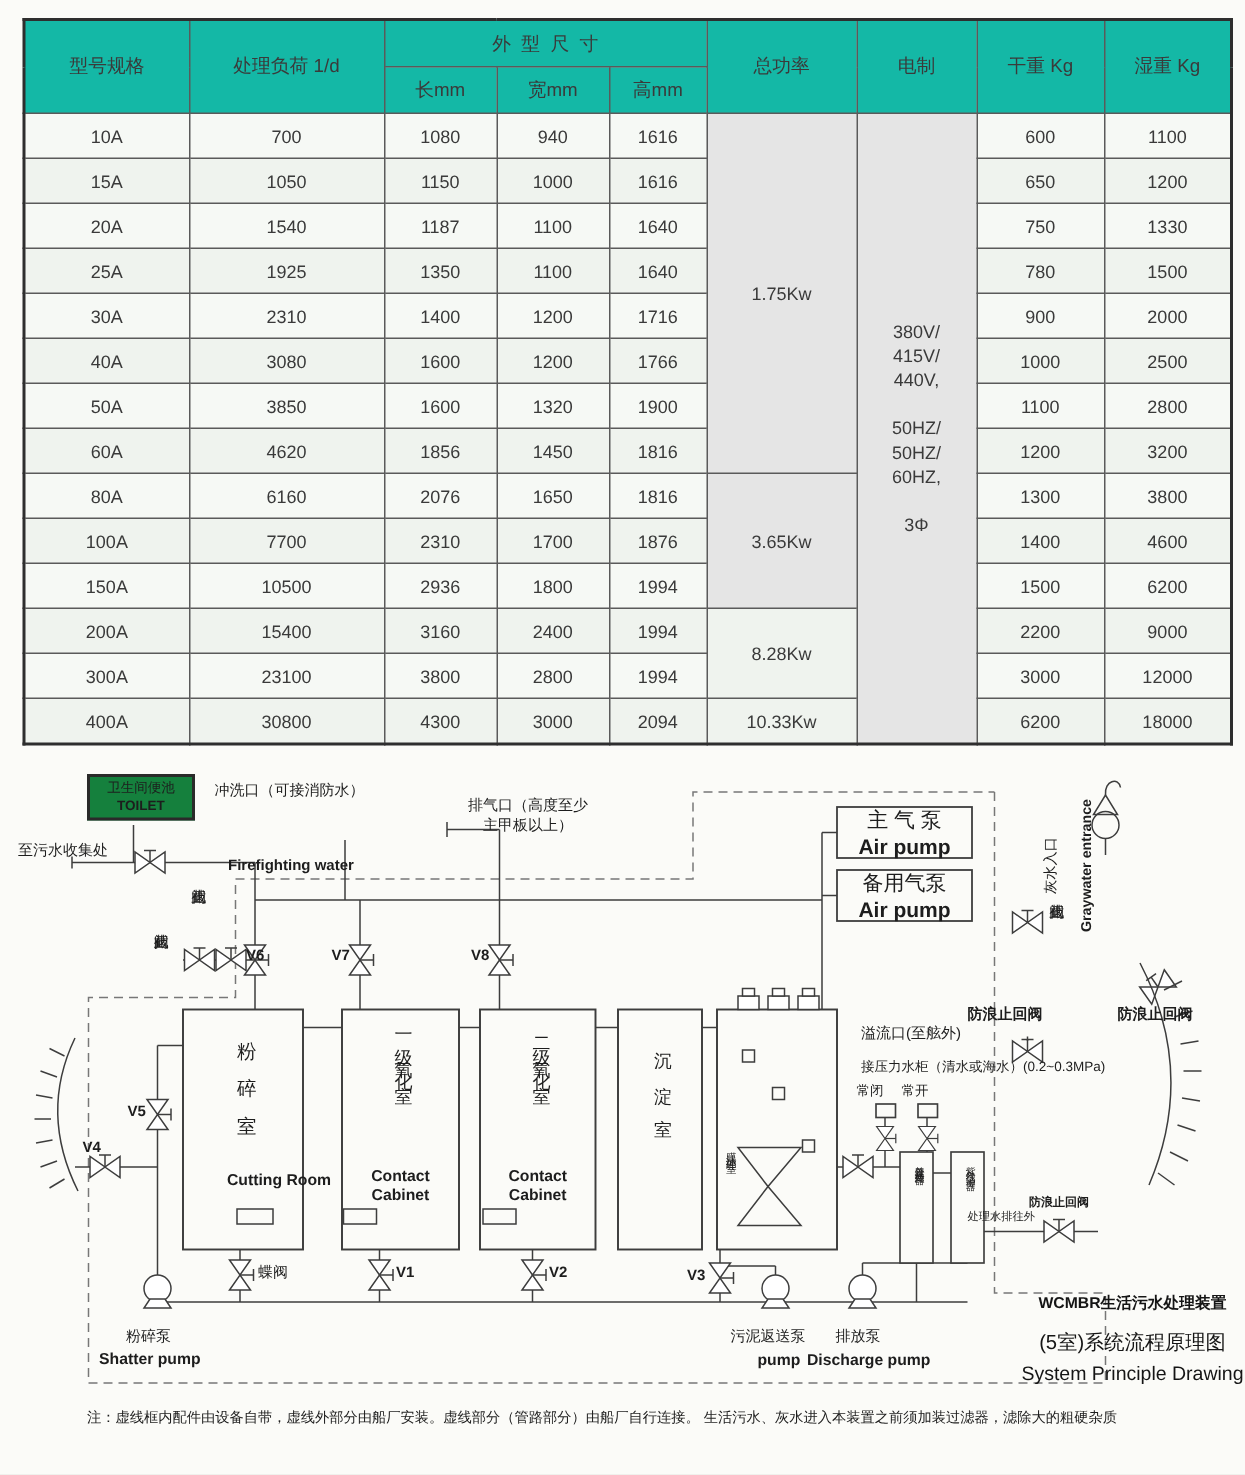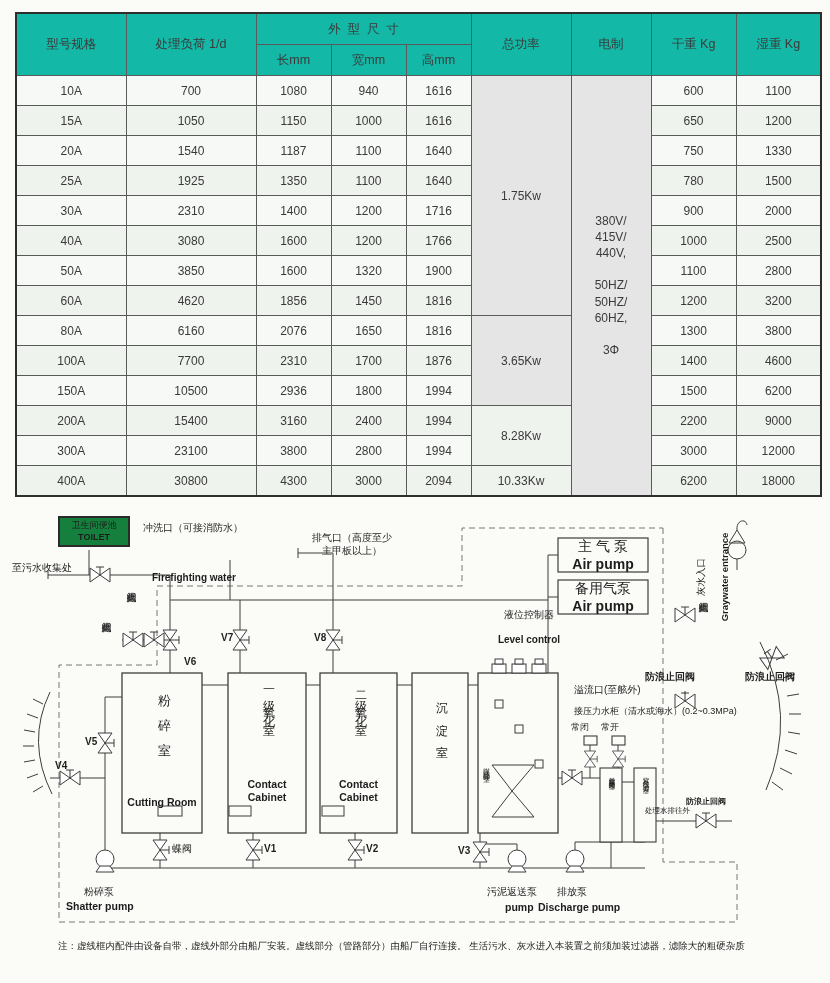--- a/index.html
+++ b/index.html
@@ -399,41 +399,37 @@
 
     <div class="dlabel ctr" style="left:640px;top:50px;width:120px;height:34px;transform:rotate(-90deg);font-size:9.5px;">
       <span>灰水入口</span><br>
       <span class="en">Graywater entrance</span>
     </div>
 
     <div class="vtext" style="left:124px;top:74px;font-size:10px;">截止阀</div>
     <div class="vtext" style="left:99px;top:104px;font-size:10px;">截止阀</div>
     <div class="vtext" style="left:696px;top:84px;font-size:10px;">截止阀</div>
 
-    <div class="dlabel en" style="left:184px;top:122px;margin-top:24px;">V6</div>
+    <div class="dlabel en" style="left:164px;top:122px;">V6</div>
     <div class="dlabel en" style="left:221px;top:122px;">V7</div>
     <div class="dlabel en" style="left:314px;top:122px;">V8</div>
     <div class="dlabel en" style="left:85px;top:226px;">V5</div>
     <div class="dlabel en" style="left:55px;top:250px;">V4</div>
     <div class="dlabel en" style="left:264px;top:333px;">V1</div>
     <div class="dlabel en" style="left:366px;top:333px;">V2</div>
     <div class="dlabel en" style="left:458px;top:335px;">V3</div>
     <div class="dlabel" style="left:172px;top:333px;">蝶阀</div>
 
-    <div class="dlabel ctr" style="left:482px;top:86px;width:94px;">
-      <span>液位控制器</span><br>
-      <span class="en">Level control</span>
-    </div>
     <div class="dlabel" style="left:574px;top:174px;">溢流口(至舷外)</div>
     <div class="dlabel" style="left:574px;top:196px;font-size:9px;">接压力水柜（清水或海水）(0.2~0.3MPa)</div>
     <div class="dlabel" style="left:571px;top:212px;font-size:9px;">常闭</div>
     <div class="dlabel" style="left:601px;top:212px;font-size:9px;">常开</div>
 
     <div class="vtext" style="left:155px;top:174px;font-size:13px;letter-spacing:24px;">粉碎室</div>
-    <div class="dlabel en ctr" style="left:122px;top:286px;width:80px;font-size:10.5px;">Cutting Room</div>
+    <div class="dlabel en ctr" style="left:122px;top:271px;width:80px;font-size:10.5px;padding-left:24px;">Cutting Room</div>
     <div class="vtext" style="left:260px;top:172px;font-size:12px;letter-spacing:8px;">一级氧化室</div>
     <div class="dlabel en ctr" style="left:228px;top:268px;width:78px;font-size:10.5px;">Contact
 Cabinet</div>
     <div class="vtext" style="left:352px;top:172px;font-size:12px;letter-spacing:8px;">二级氧化室</div>
     <div class="dlabel en ctr" style="left:320px;top:268px;width:77px;font-size:10.5px;">Contact
 Cabinet</div>
     <div class="vtext" style="left:433px;top:182px;font-size:12px;letter-spacing:22px;">沉淀室</div>
     <div class="vtext" style="left:481px;top:252px;font-size:7px;letter-spacing:2px;">膜法处理室</div>
 
     <div class="vtext" style="left:607px;top:262px;font-size:6.5px;letter-spacing:1px;">外置膜法处理器</div>
@@ -443,17 +439,22 @@
     <div class="dlabel en" style="left:645px;top:161px;">防浪止回阀</div>
     <div class="dlabel en" style="left:745px;top:161px;">防浪止回阀</div>
 
     <div class="dlabel" style="left:84px;top:376px;">粉碎泵</div>
     <div class="dlabel en" style="left:66px;top:390px;font-size:10.5px;">Shatter pump</div>
     <div class="dlabel" style="left:487px;top:376px;">污泥返送泵</div>
     <div class="dlabel en" style="left:505px;top:391px;font-size:10.5px;">pump</div>
     <div class="dlabel" style="left:557px;top:376px;">排放泵</div>
     <div class="dlabel en" style="left:538px;top:391px;font-size:10.5px;">Discharge pump</div>
 
+    <div class="titleblk" style="left:680px;top:352px;width:150px;">
+      <div class="en" style="font-size:10.5px;">WCMBR生活污水处理装置</div>
+      <div style="font-size:13.5px;margin-top:10px;">(5室)系统流程原理图</div>
+      <div style="font-size:13px;margin-top:4px;">System Principle Drawing</div>
+    </div>
 
     <div class="dlabel" style="left:58px;top:430px;width:748px;font-size:9.5px;">注：虚线框内配件由设备自带，虚线外部分由船厂安装。虚线部分（管路部分）由船厂自行连接。  生活污水、灰水进入本装置之前须加装过滤器，滤除大的粗硬杂质</div>
   </div>
 
 </div>
 
 </body></html>

